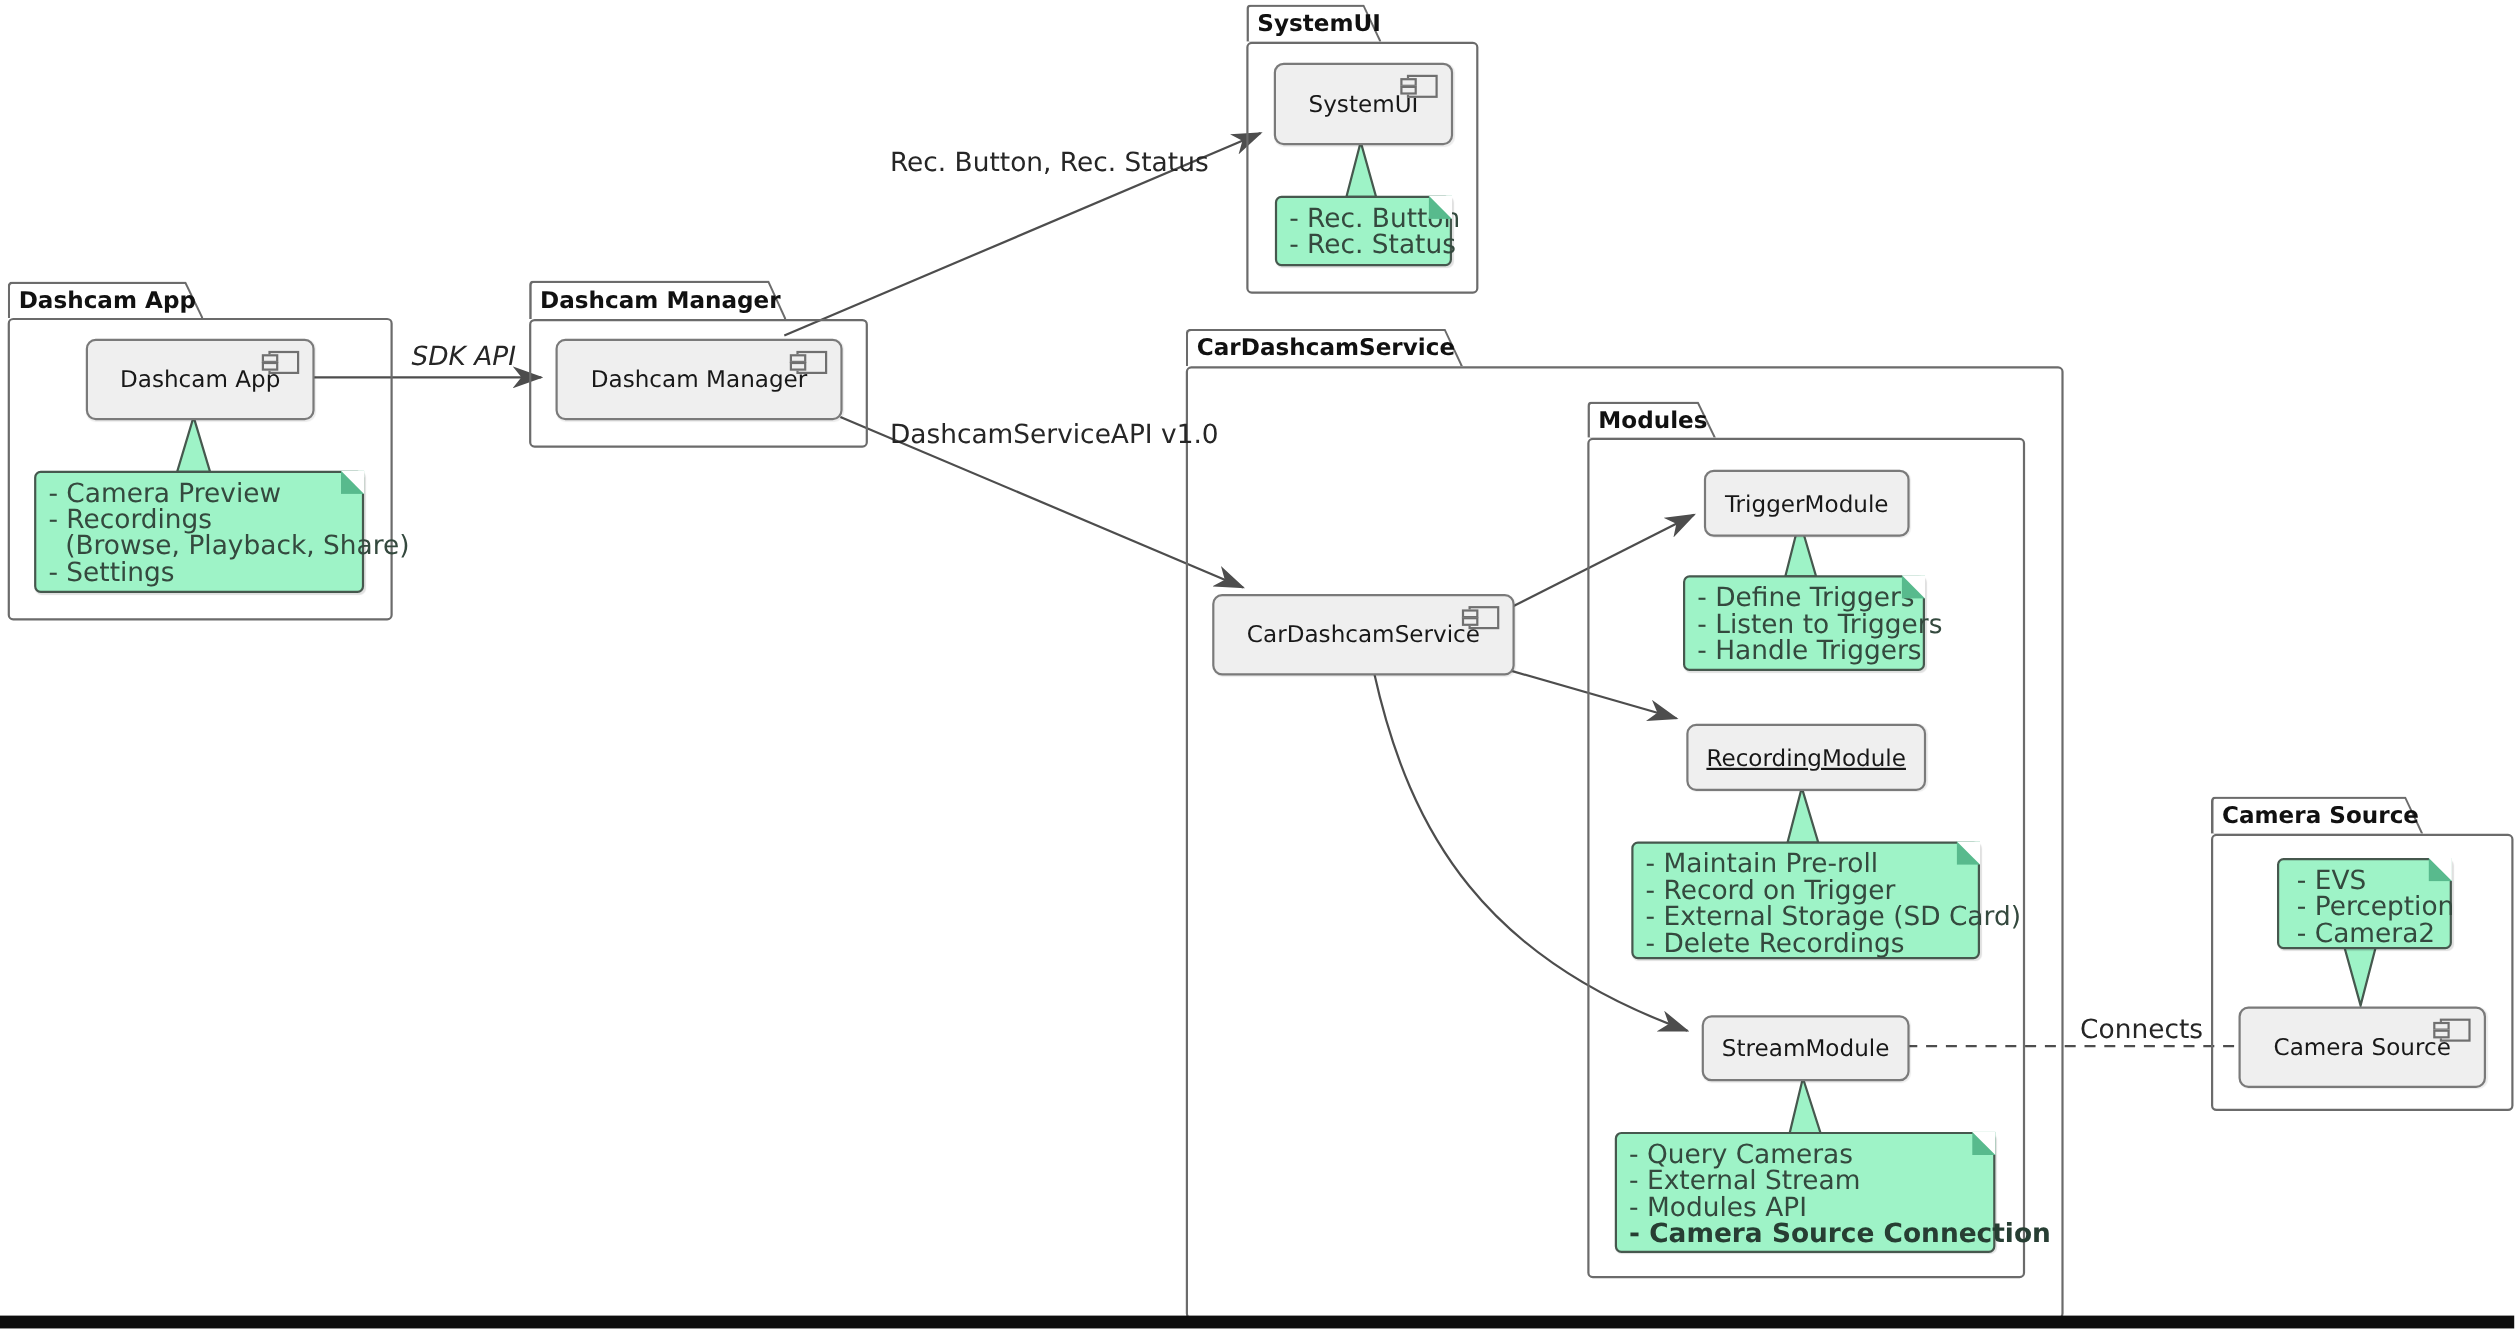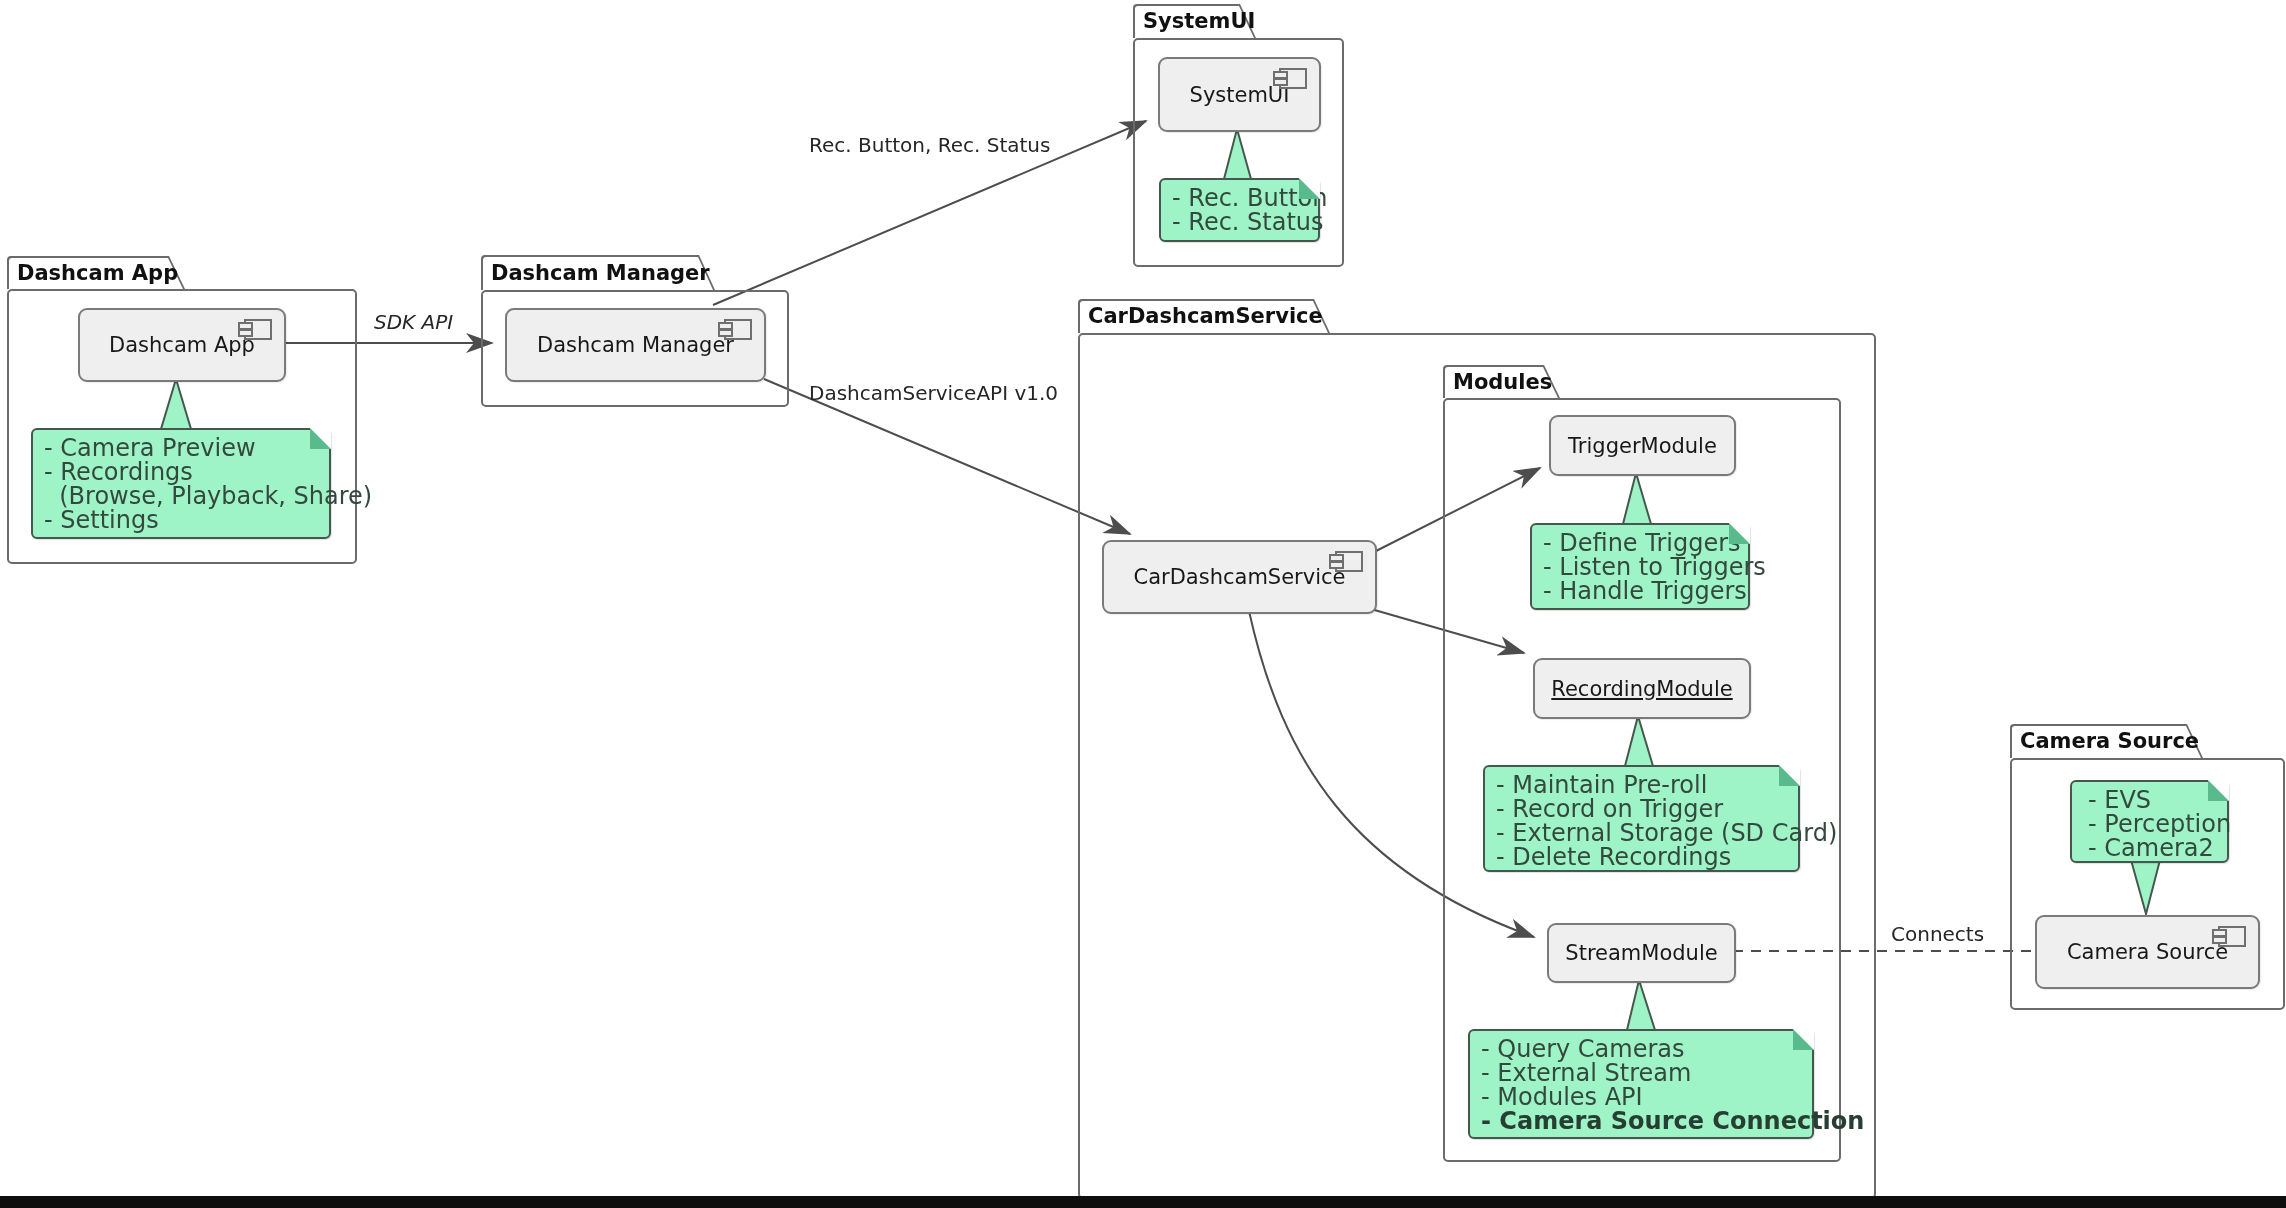--- a/index.html
+++ b/index.html
@@ -56,21 +56,21 @@
   }
   .note .fold{
     content:"";position:absolute;top:-2px;right:-2px;width:0;height:0;
     border-style:solid;border-width:0 21px 21px 0;
     border-color:#ffffff #ffffff #58ba8d #58ba8d;
   }
   .note-line{display:block;white-space:pre;}
   .note-line.bold{font-weight:bold;color:#273e33;}
   
   .edge-label{
-    position:absolute;z-index:6;font-size:20px;color:#262626;white-space:nowrap;
+    position:absolute;z-index:6;font-size:24px;color:#262626;white-space:nowrap;
   }
   
   .bottom-bar{position:absolute;left:0;top:1196px;width:2286px;height:12px;background:#0e0e0e;z-index:7;}
 </style>
 </head>
 <body>
 
 <div id="canvas">
 
   <svg id="edge-layer" width="2286" height="1208" viewBox="0 0 2286 1208">
@@ -152,21 +152,21 @@
     <span class="cicon"></span>
   </div>
 
   <div class="pkg-body" style="left:1443px;top:398px;width:394px;height:760px;"></div>
   <div class="pkg-tab" style="left:1443px;top:365px;width:117px;height:33px;">
     <div class="tab-bg"></div>
     <div class="tab-fill"></div>
     <span class="tab-label">Modules</span>
   </div>
 
-  <div class="box" style="left:1549px;top:415px;width:183px;height:57px;">
+  <div class="box" style="left:1549px;top:427px;width:183px;height:57px;">
     <span>TriggerModule</span>
   </div>
   <div class="note" style="left:1530px;top:523px;width:195px;height:71px;">
     <span class="fold"></span>
     <span class="note-line">- Define Triggers</span>
     <span class="note-line">- Listen to Triggers</span>
     <span class="note-line">- Handle Triggers</span>
   </div>
 
   <div class="box" style="left:1533px;top:658px;width:214px;height:57px;text-decoration:underline;">

